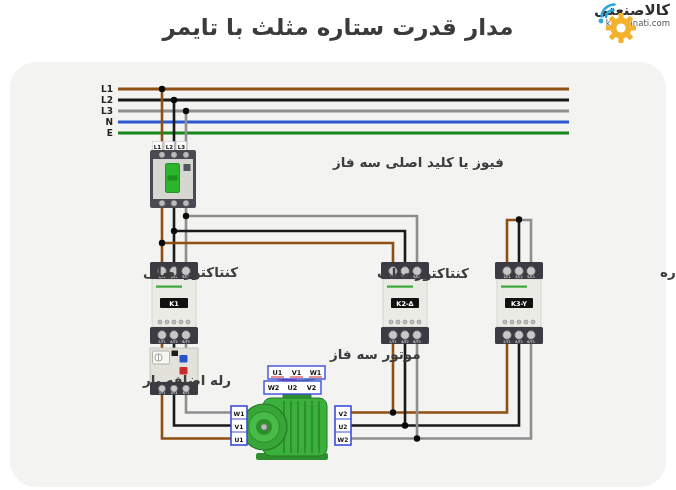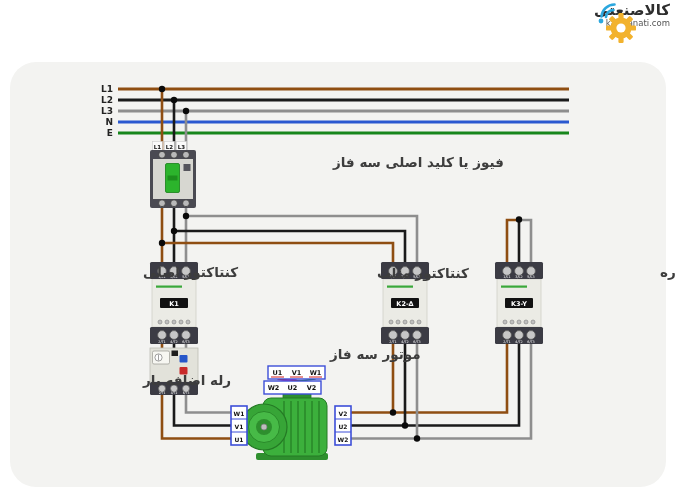--- a/index.html
+++ b/index.html
@@ -12,20 +12,21 @@
   #logo .brand{font-size:15px;font-weight:bold;color:#2e2e2e;}
   #logo .domain{font-size:8.5px;color:#555;direction:ltr;}
   svg{position:absolute;top:0;left:0;}
   text{font-family:"DejaVu Sans",sans-serif;}
 </style>
 </head>
 <body>
 
 <div id="stage">
 
+  <div id="title">مدار قدرت ستاره مثلث با تایمر</div>
 
   <div id="logo">
     <div class="txt">
       <div class="brand">کالاصنعتی</div>
       <div class="domain">kalasanati.com</div>
     </div>
     <svg width="46" height="42" viewBox="0 0 46 42">
       <g transform="translate(27,25)">
         <g fill="#f2b22d">
           <rect x="-2.6" y="-15" width="5.2" height="7" rx="1.2"></rect>

